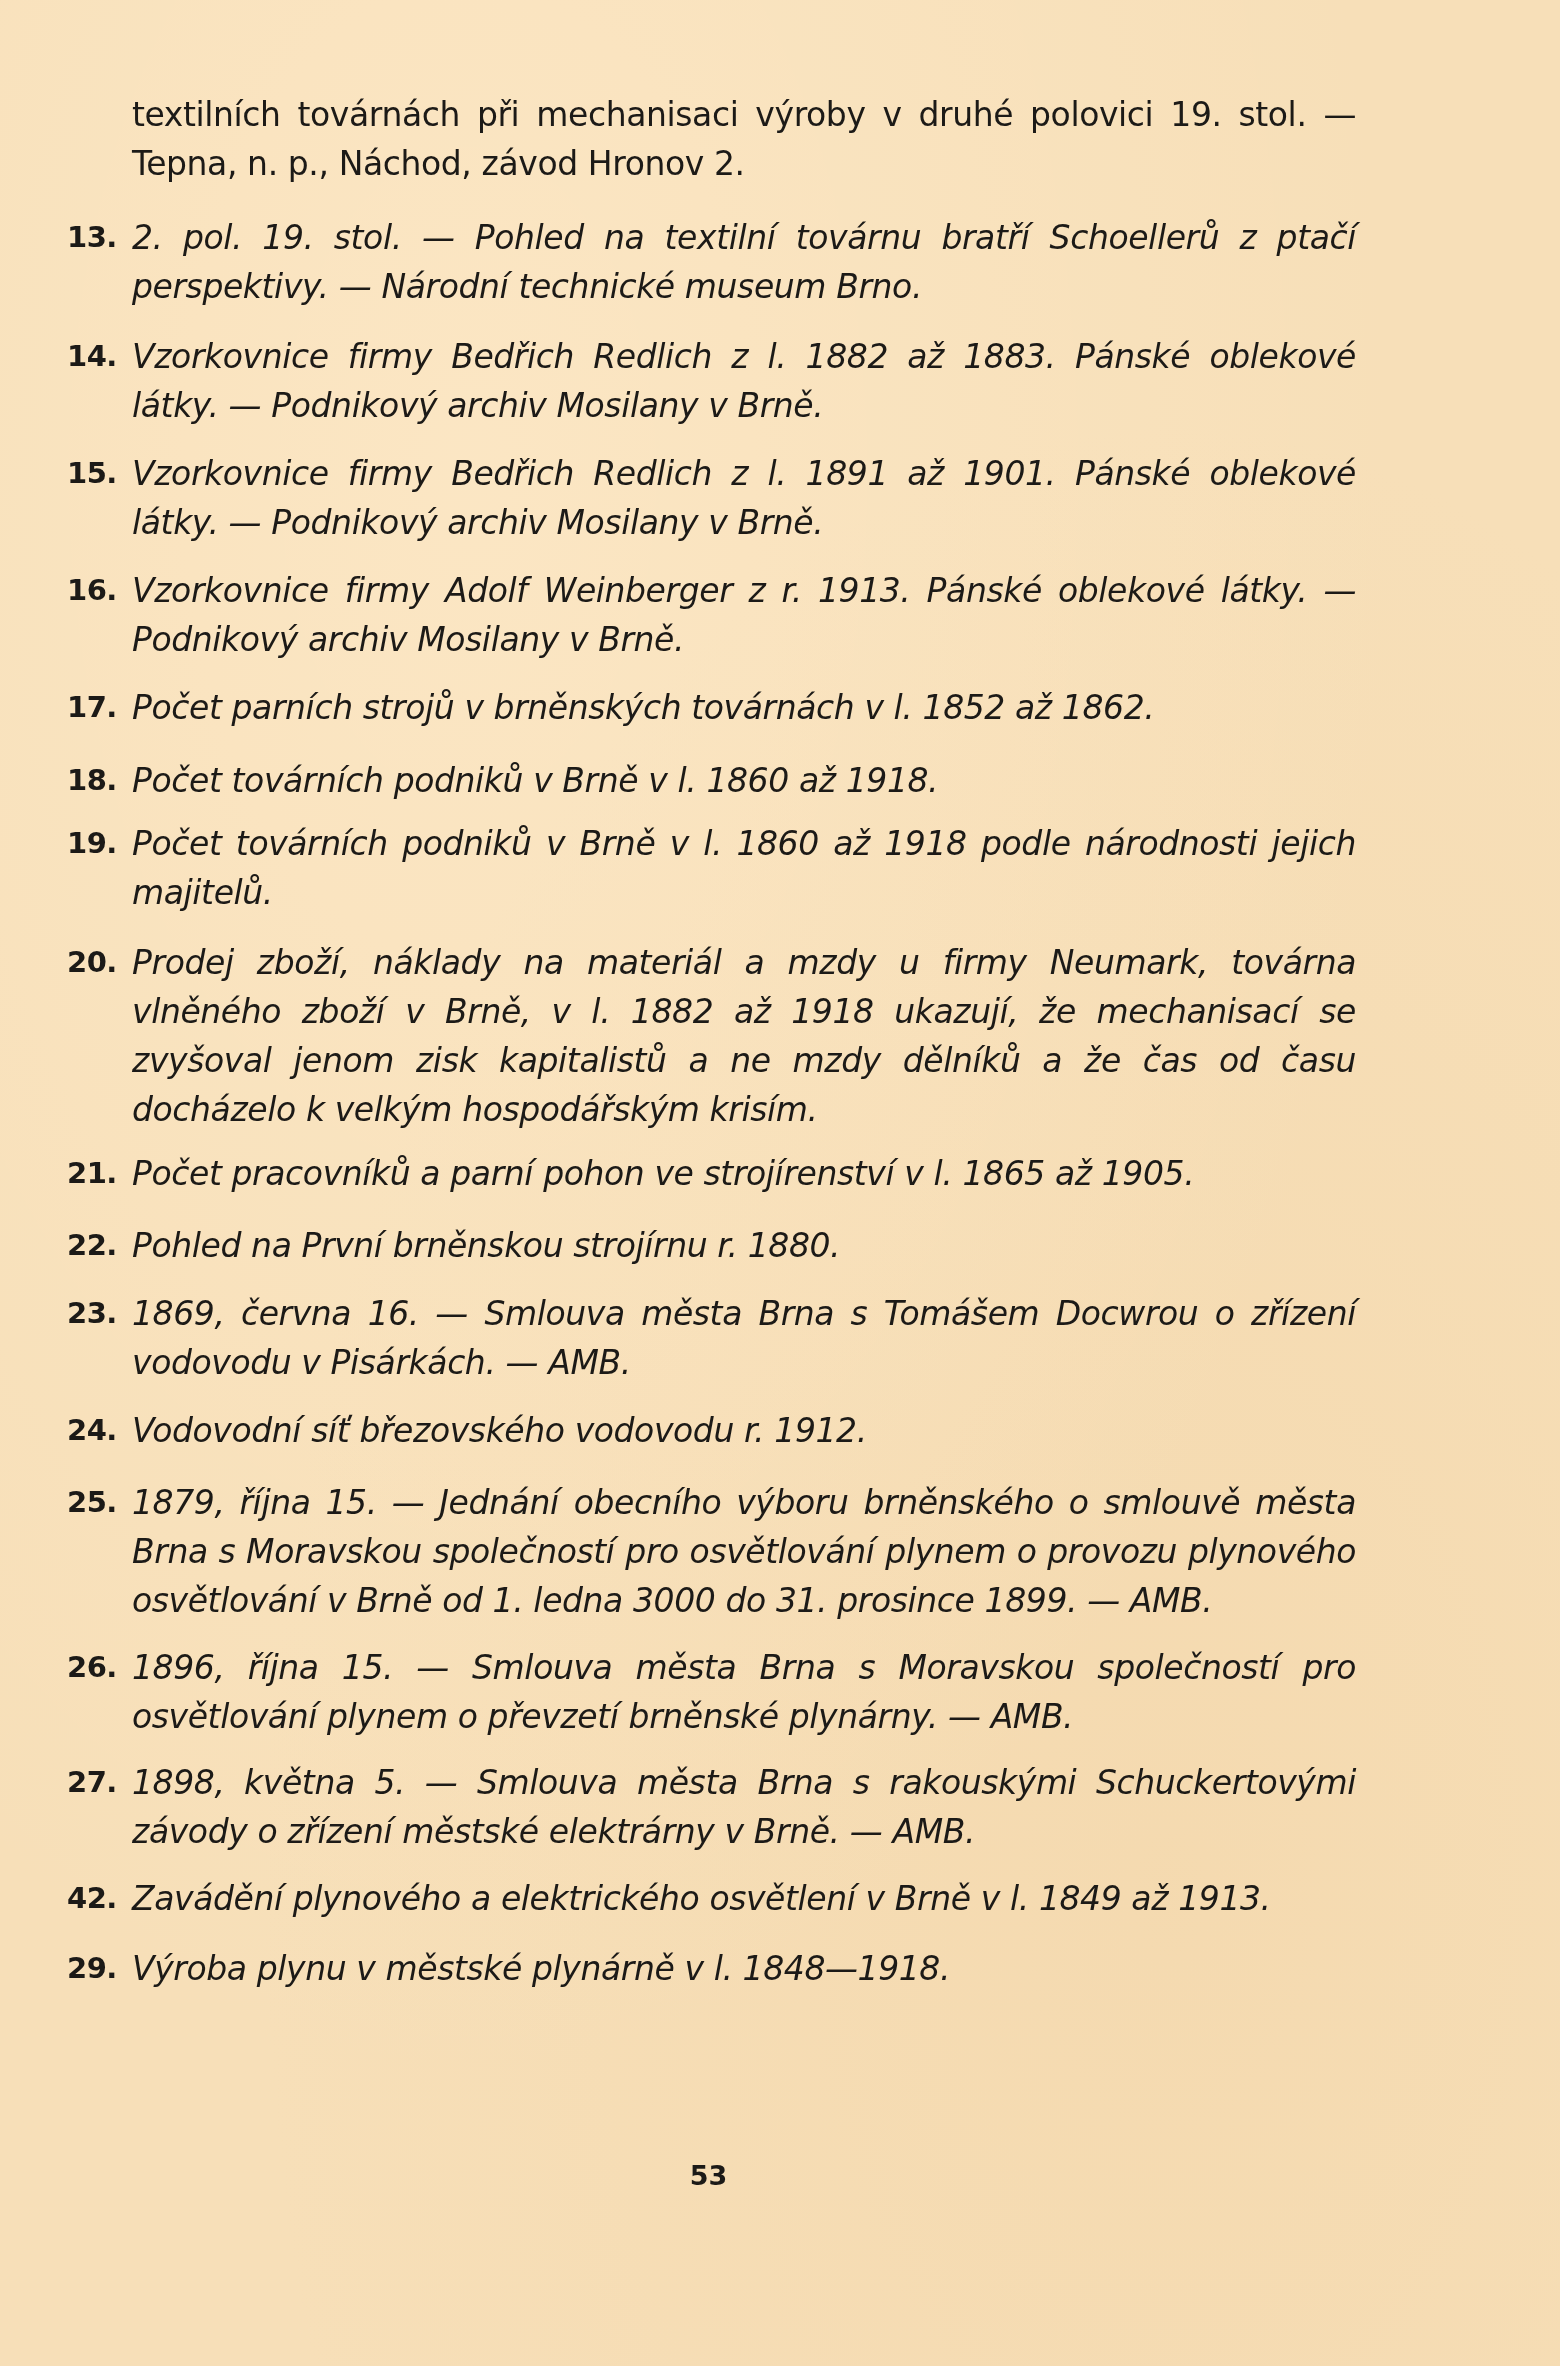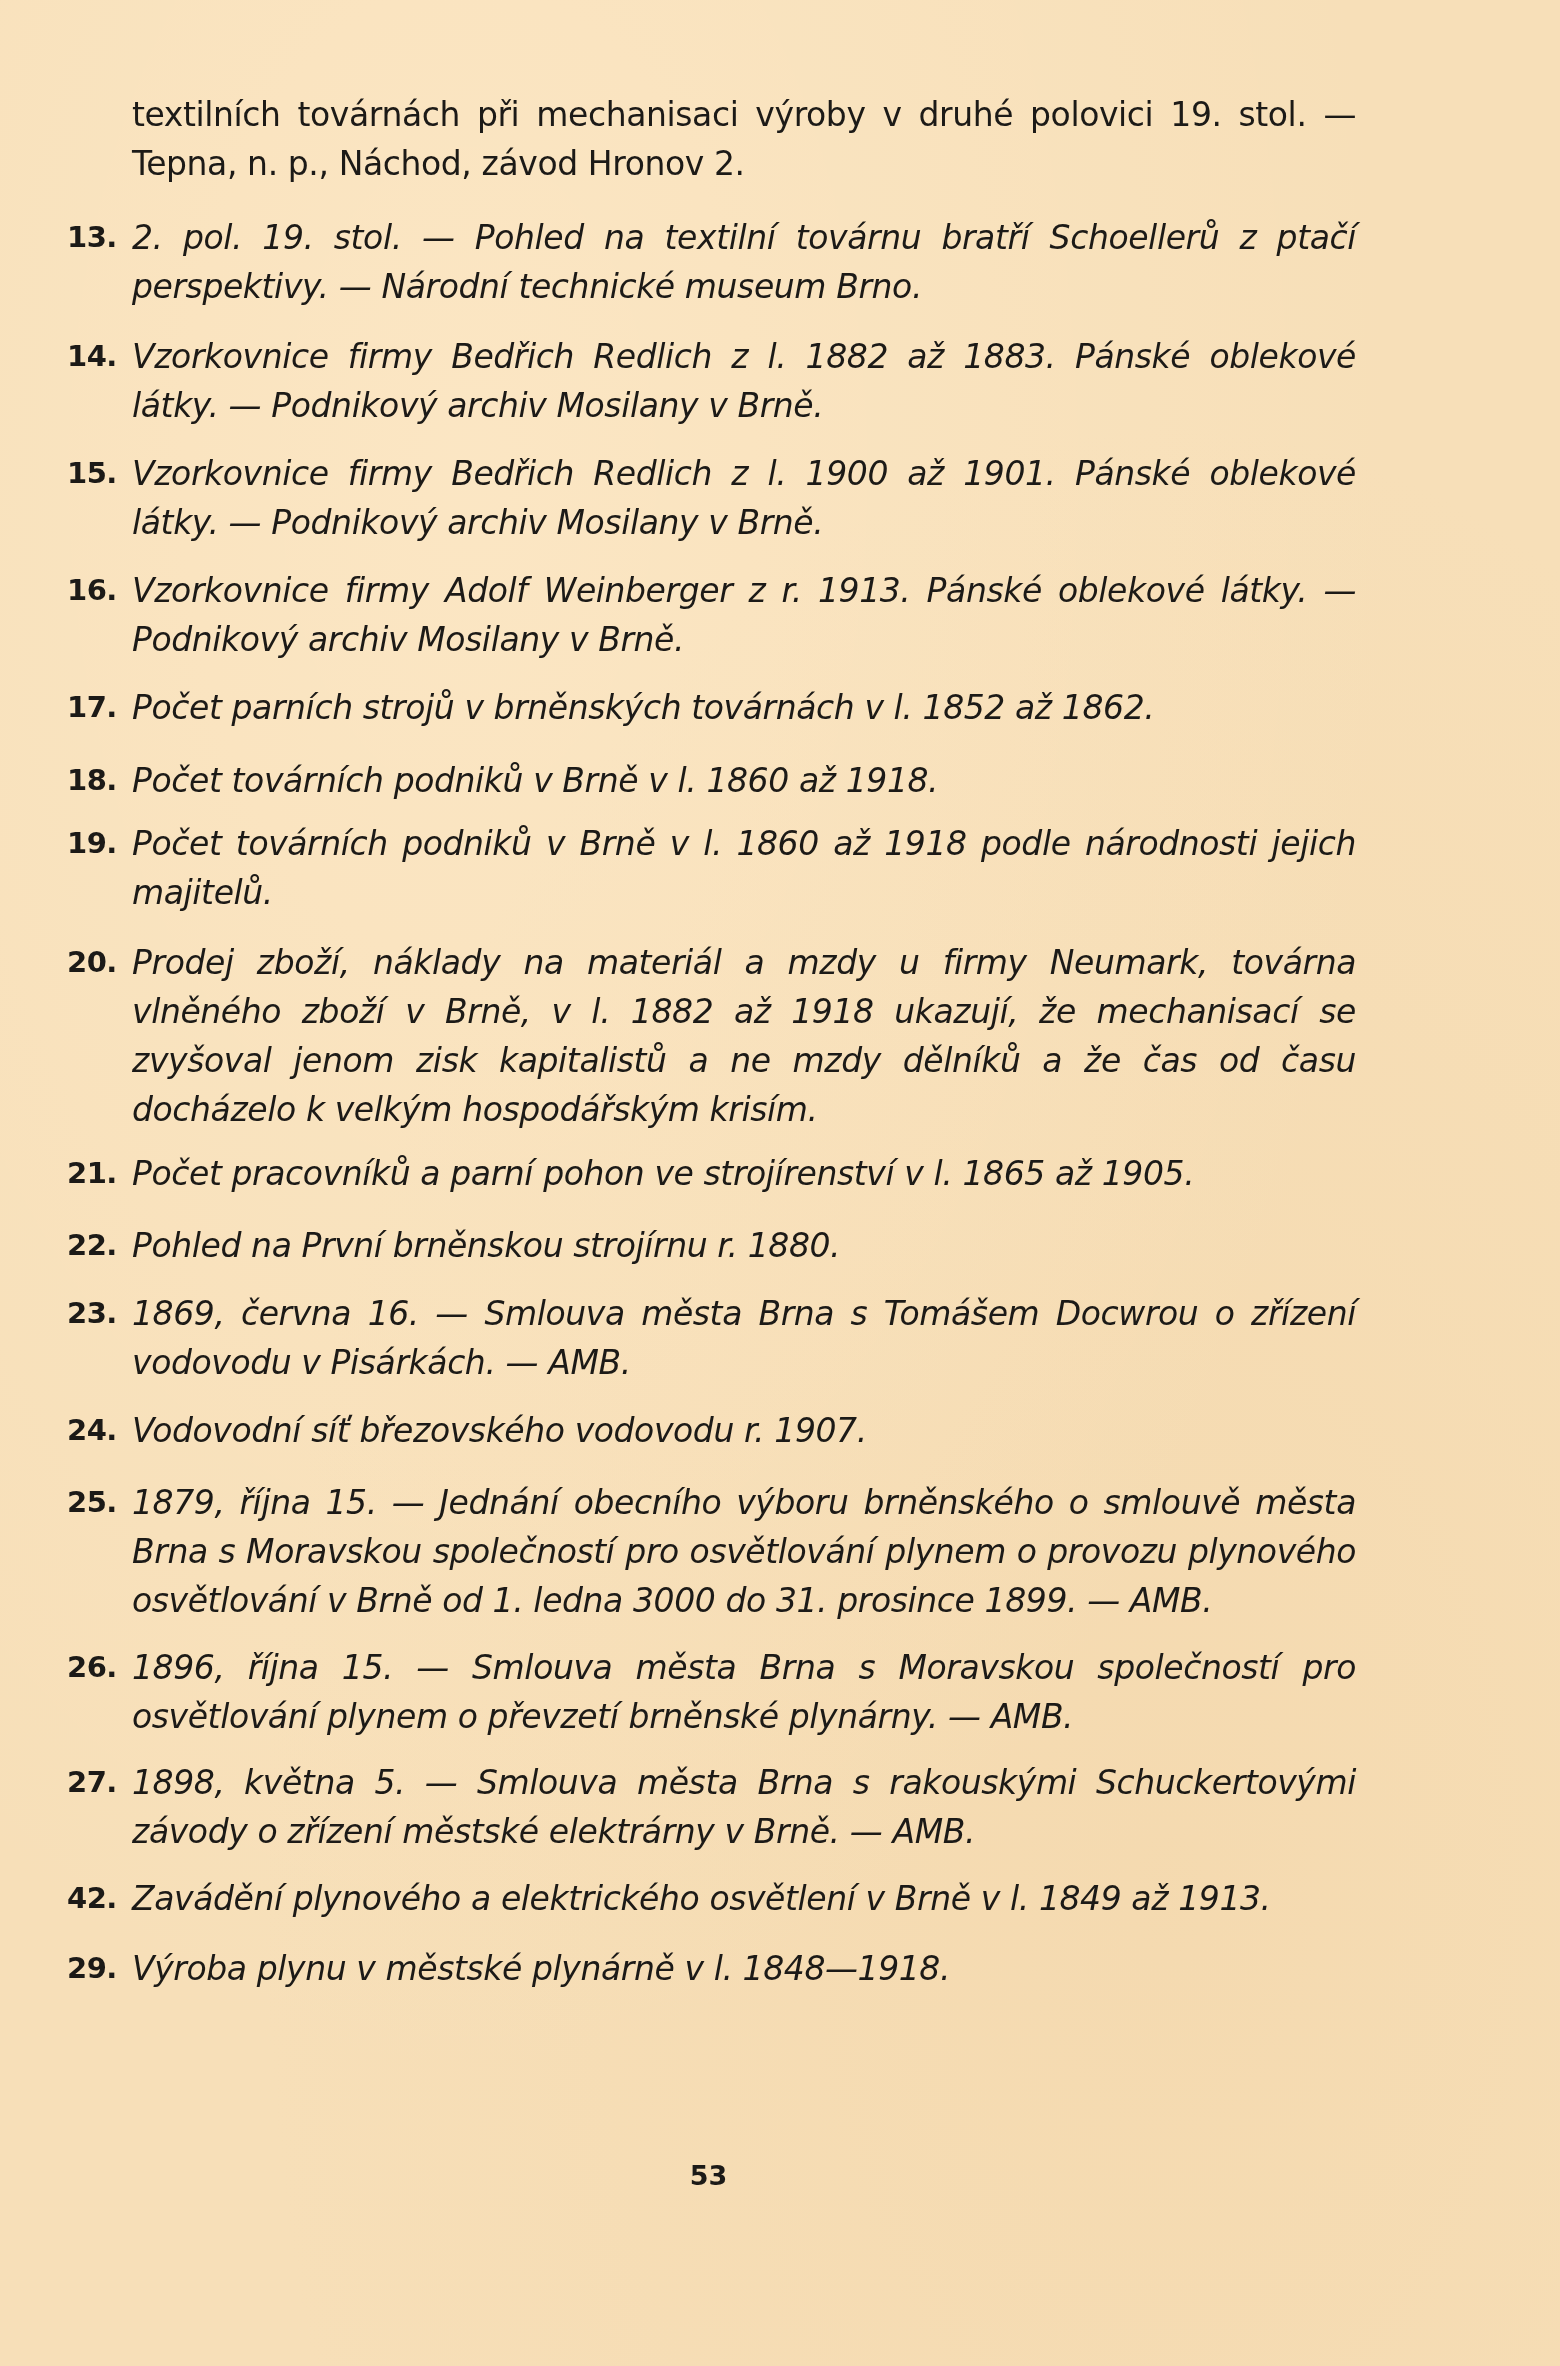--- a/index.html
+++ b/index.html
@@ -43,21 +43,21 @@
   <div class="entry" style="top:213px">
     <span class="num">13.</span>
     <span class="text">2. pol. 19. stol. — Pohled na textilní továrnu bratří Schoellerů z ptačí perspektivy. — Národní technické museum Brno.</span>
   </div>
   <div class="entry" style="top:332px">
     <span class="num">14.</span>
     <span class="text">Vzorkovnice firmy Bedřich Redlich z l. 1882 až 1883. Pánské oblekové látky. — Podnikový archiv Mosilany v Brně.</span>
   </div>
   <div class="entry" style="top:449px">
     <span class="num">15.</span>
-    <span class="text">Vzorkovnice firmy Bedřich Redlich z l. 1900 až 1901. Pánské oblekové látky. — Podnikový archiv Mosilany v Brně.</span>
+    <span class="text">Vzorkovnice firmy Bedřich Redlich z l. 1891 až 1901. Pánské oblekové látky. — Podnikový archiv Mosilany v Brně.</span>
   </div>
   <div class="entry" style="top:566px">
     <span class="num">16.</span>
     <span class="text">Vzorkovnice firmy Adolf Weinberger z r. 1913. Pánské oblekové látky. — Podnikový archiv Mosilany v Brně.</span>
   </div>
   <div class="entry" style="top:683px">
     <span class="num">17.</span>
     <span class="text">Počet parních strojů v brněnských továrnách v l. 1852 až 1862.</span>
   </div>
   <div class="entry" style="top:756px">
@@ -79,21 +79,21 @@
   <div class="entry" style="top:1221px">
     <span class="num">22.</span>
     <span class="text">Pohled na První brněnskou strojírnu r. 1880.</span>
   </div>
   <div class="entry" style="top:1289px">
     <span class="num">23.</span>
     <span class="text">1869, června 16. — Smlouva města Brna s Tomášem Docwrou o zřízení vodovodu v Pisárkách. — AMB.</span>
   </div>
   <div class="entry" style="top:1406px">
     <span class="num">24.</span>
-    <span class="text">Vodovodní síť březovského vodovodu r. 1907.</span>
+    <span class="text">Vodovodní síť březovského vodovodu r. 1912.</span>
   </div>
   <div class="entry" style="top:1478px">
     <span class="num">25.</span>
     <span class="text">1879, října 15. — Jednání obecního výboru brněnského o smlouvě města Brna s Moravskou společností pro osvětlování plynem o provozu plynového osvětlování v Brně od 1. ledna 3000 do 31. prosince 1899. — AMB.</span>
   </div>
   <div class="entry" style="top:1643px">
     <span class="num">26.</span>
     <span class="text">1896, října 15. — Smlouva města Brna s Moravskou společností pro osvětlování plynem o převzetí brněnské plynárny. — AMB.</span>
   </div>
   <div class="entry" style="top:1758px">

